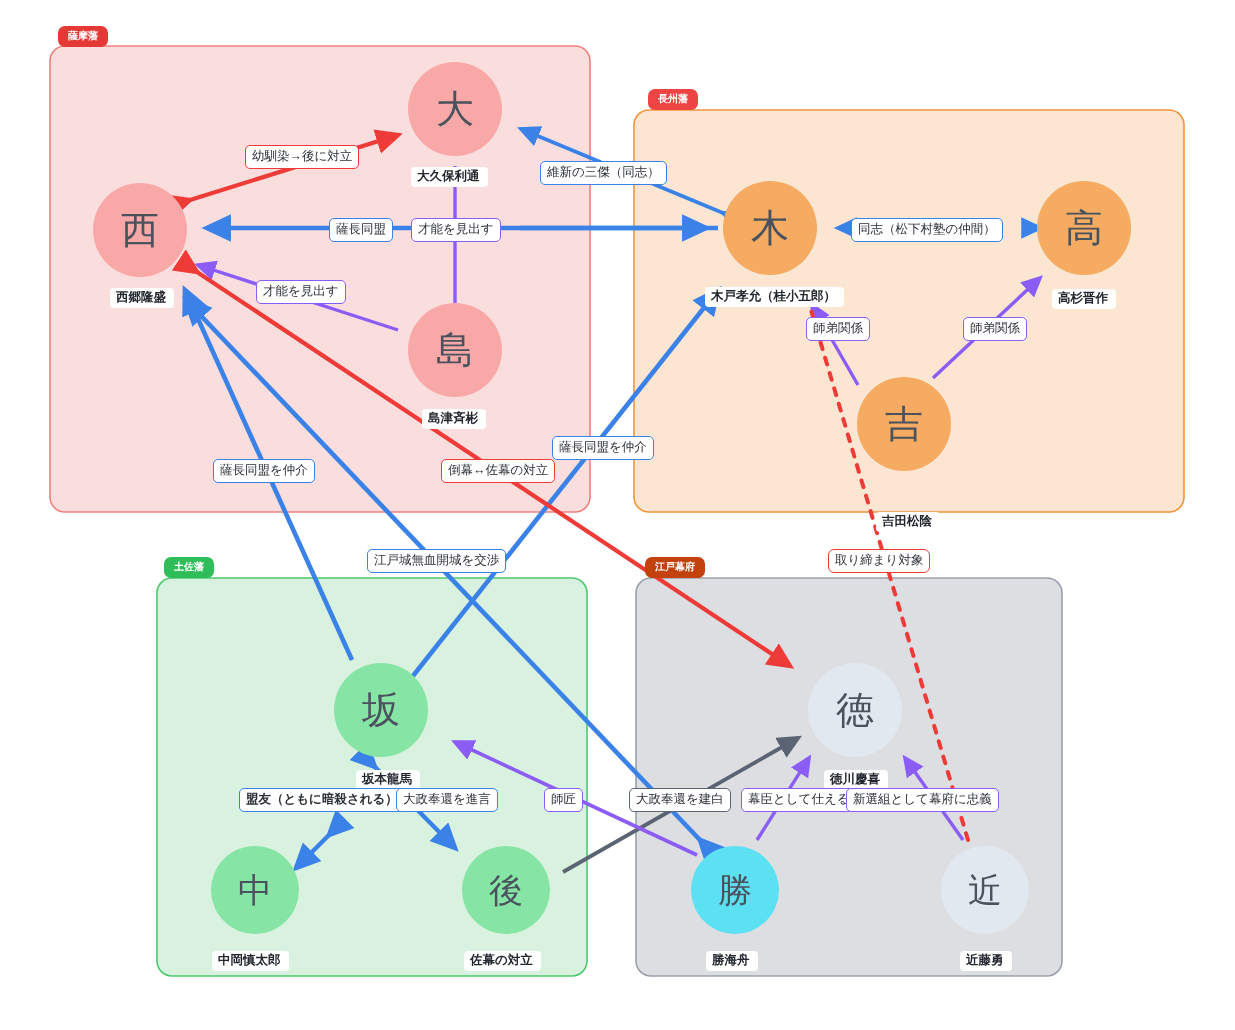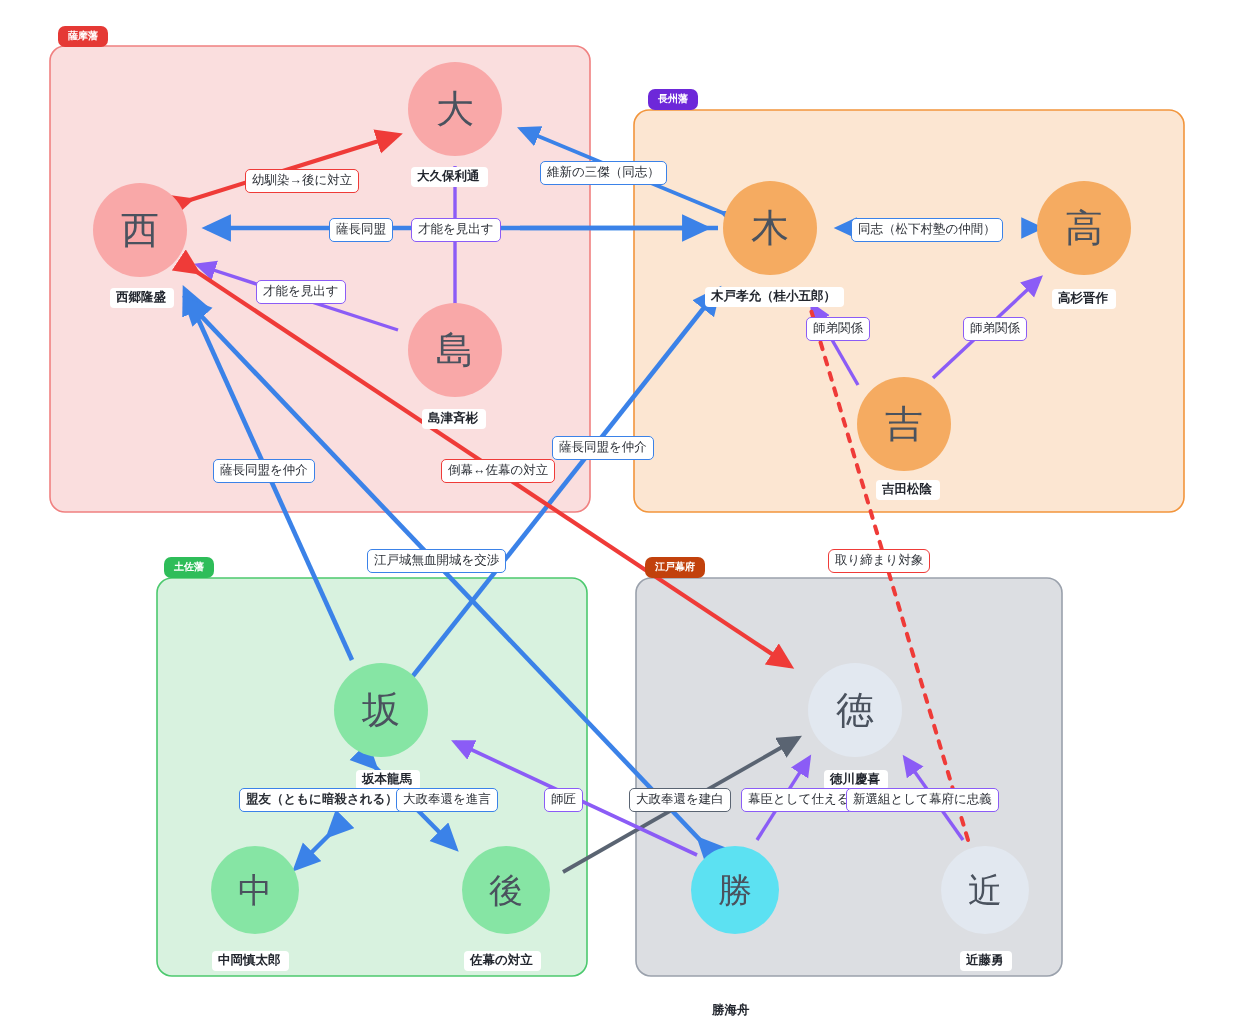--- a/index.html
+++ b/index.html
@@ -120,61 +120,61 @@
     <g>
       <line x1="697" y1="855" x2="455" y2="742" stroke="#8B5CF6" stroke-width="3.6" marker-end="url(#ah-purple)"></line>
     </g>
 
     <g>
       <path d="M 968,840 L 808,300" stroke="#EF3B38" stroke-width="4" fill="none" stroke-dasharray="7 9" stroke-linecap="round"></path>
     </g>
   </svg>
 
   <div class="group-tag" style="left:58px;top:26px;background:#E53935;">薩摩藩</div>
-  <div class="group-tag" style="left:648px;top:89px;background:#6d28d9;">長州藩</div>
+  <div class="group-tag" style="left:648px;top:89px;background:#ef4444;">長州藩</div>
   <div class="group-tag" style="left:164px;top:557px;background:#2EBD59;">土佐藩</div>
   <div class="group-tag" style="left:645px;top:557px;background:#c2410c;">江戸幕府</div>
 
   <div class="node" style="left:93px;top:183px;width:94px;height:94px;background:#F9A8A8;">西</div>
   <div class="nlabel" style="left:110px;top:288px;">西郷隆盛</div>
 
   <div class="node" style="left:408px;top:62px;width:94px;height:94px;background:#F9A8A8;">大</div>
   <div class="nlabel" style="left:411px;top:167px;">大久保利通</div>
 
   <div class="node" style="left:408px;top:303px;width:94px;height:94px;background:#F9A8A8;">島</div>
   <div class="nlabel" style="left:422px;top:409px;">島津斉彬</div>
 
   <div class="node" style="left:723px;top:181px;width:94px;height:94px;background:#F5AB61;">木</div>
   <div class="nlabel" style="left:705px;top:287px;">木戸孝允（桂小五郎）</div>
 
   <div class="node" style="left:1037px;top:181px;width:94px;height:94px;background:#F5AB61;">高</div>
   <div class="nlabel" style="left:1052px;top:289px;">高杉晋作</div>
 
   <div class="node" style="left:857px;top:377px;width:94px;height:94px;background:#F5AB61;">吉</div>
-  <div class="nlabel" style="left:876px;top:480px;">吉田松陰</div>
+  <div class="nlabel" style="left:876px;top:512px;">吉田松陰</div>
 
   <div class="node" style="left:334px;top:663px;width:94px;height:94px;background:#86E5A4;">坂</div>
   <div class="nlabel" style="left:356px;top:770px;">坂本龍馬</div>
 
   <div class="node sm" style="left:211px;top:846px;width:88px;height:88px;background:#86E5A4;">中</div>
   <div class="nlabel" style="left:212px;top:951px;">中岡慎太郎</div>
 
   <div class="node sm" style="left:462px;top:846px;width:88px;height:88px;background:#86E5A4;">後</div>
   <div class="nlabel" style="left:464px;top:951px;">佐幕の対立</div>
 
   <div class="node" style="left:808px;top:663px;width:94px;height:94px;background:#E2E8F0;">徳</div>
   <div class="nlabel" style="left:824px;top:770px;">徳川慶喜</div>
 
   <div class="node sm" style="left:691px;top:846px;width:88px;height:88px;background:#5CE1F2;">勝</div>
-  <div class="nlabel" style="left:706px;top:1001px;border-radius:6px;">勝海舟</div>
+  <div class="nlabel" style="left:706px;top:951px;">勝海舟</div>
 
   <div class="node sm" style="left:941px;top:846px;width:88px;height:88px;background:#E2E8F0;">近</div>
   <div class="nlabel" style="left:960px;top:951px;">近藤勇</div>
 
-  <div class="elabel" style="left:245px;top:169px;border-color:#EF3B38;">幼馴染→後に対立</div>
+  <div class="elabel" style="left:245px;top:145px;border-color:#EF3B38;">幼馴染→後に対立</div>
 
   <div class="elabel" style="left:540px;top:161px;border-color:#3B82E8;">維新の三傑（同志）</div>
 
   <div class="elabel" style="left:329px;top:218px;border-color:#3B82E8;text-align:center;">薩長同盟</div>
 
   <div class="elabel" style="left:411px;top:218px;border-color:#8B5CF6;">才能を見出す</div>
 
   <div class="elabel" style="left:256px;top:280px;border-color:#8B5CF6;">才能を見出す</div>
 
   <div class="elabel" style="left:851px;top:218px;border-color:#3B82E8;">同志（松下村塾の仲間）</div>

